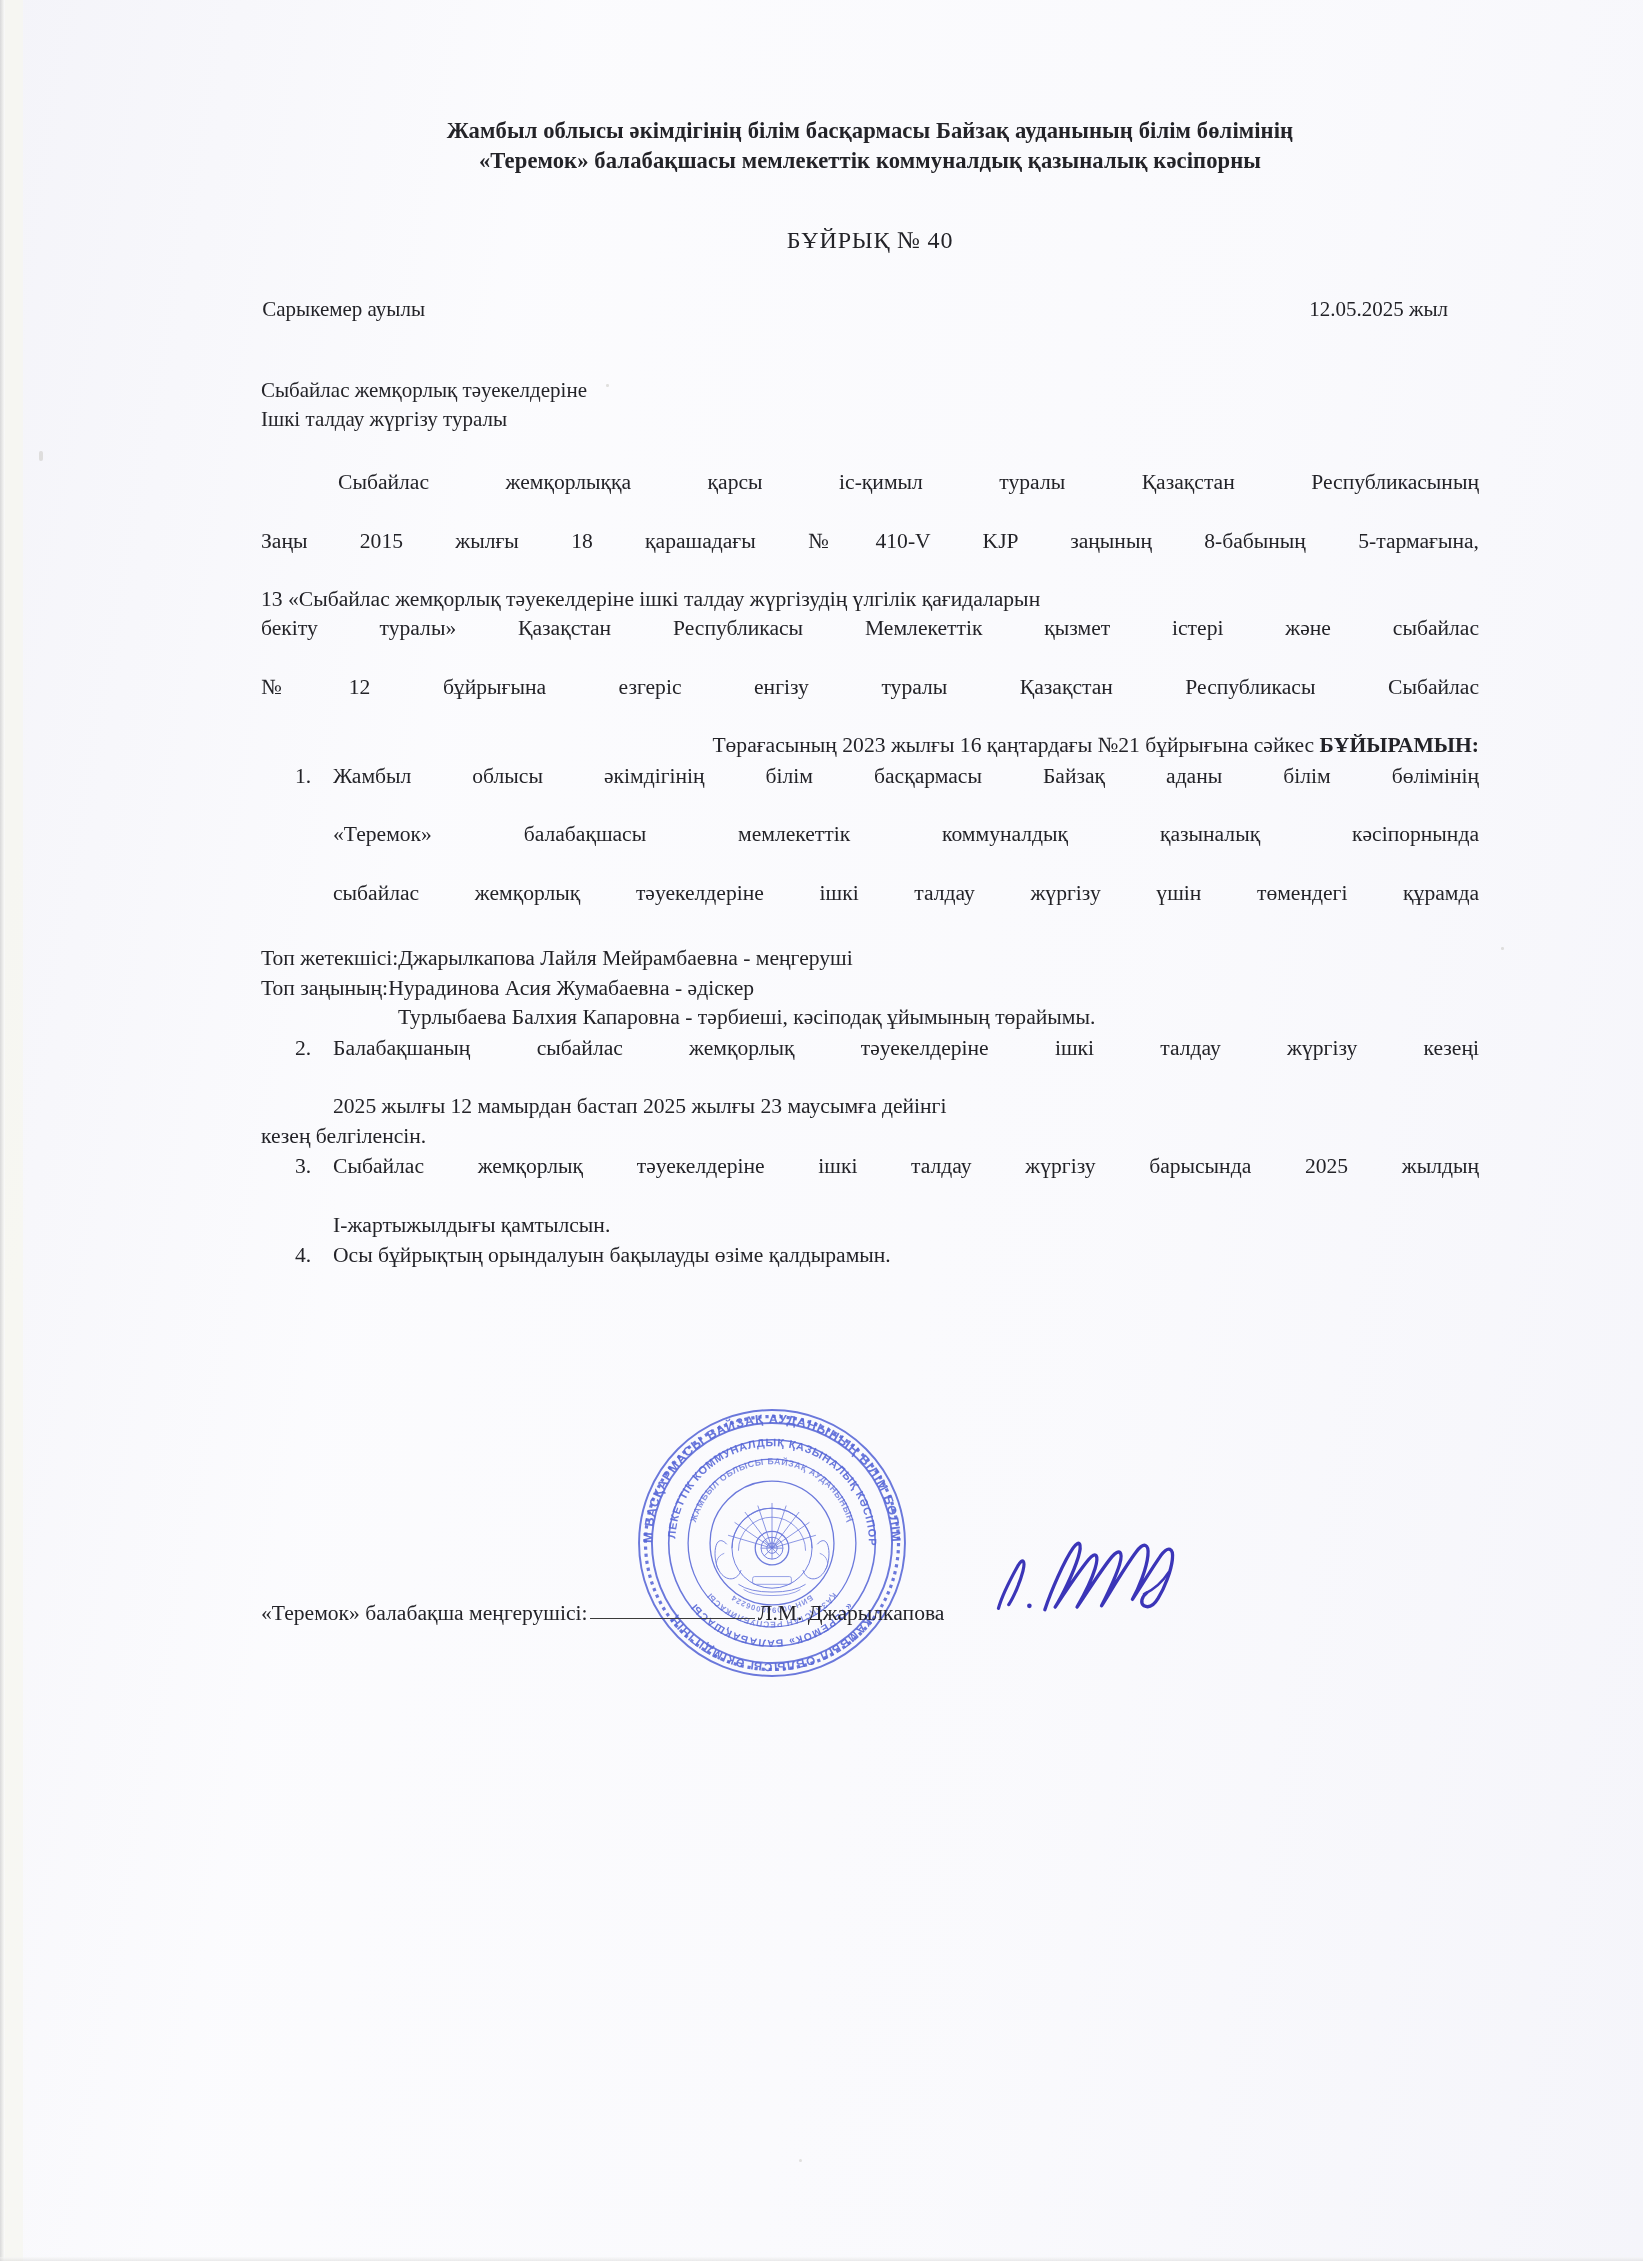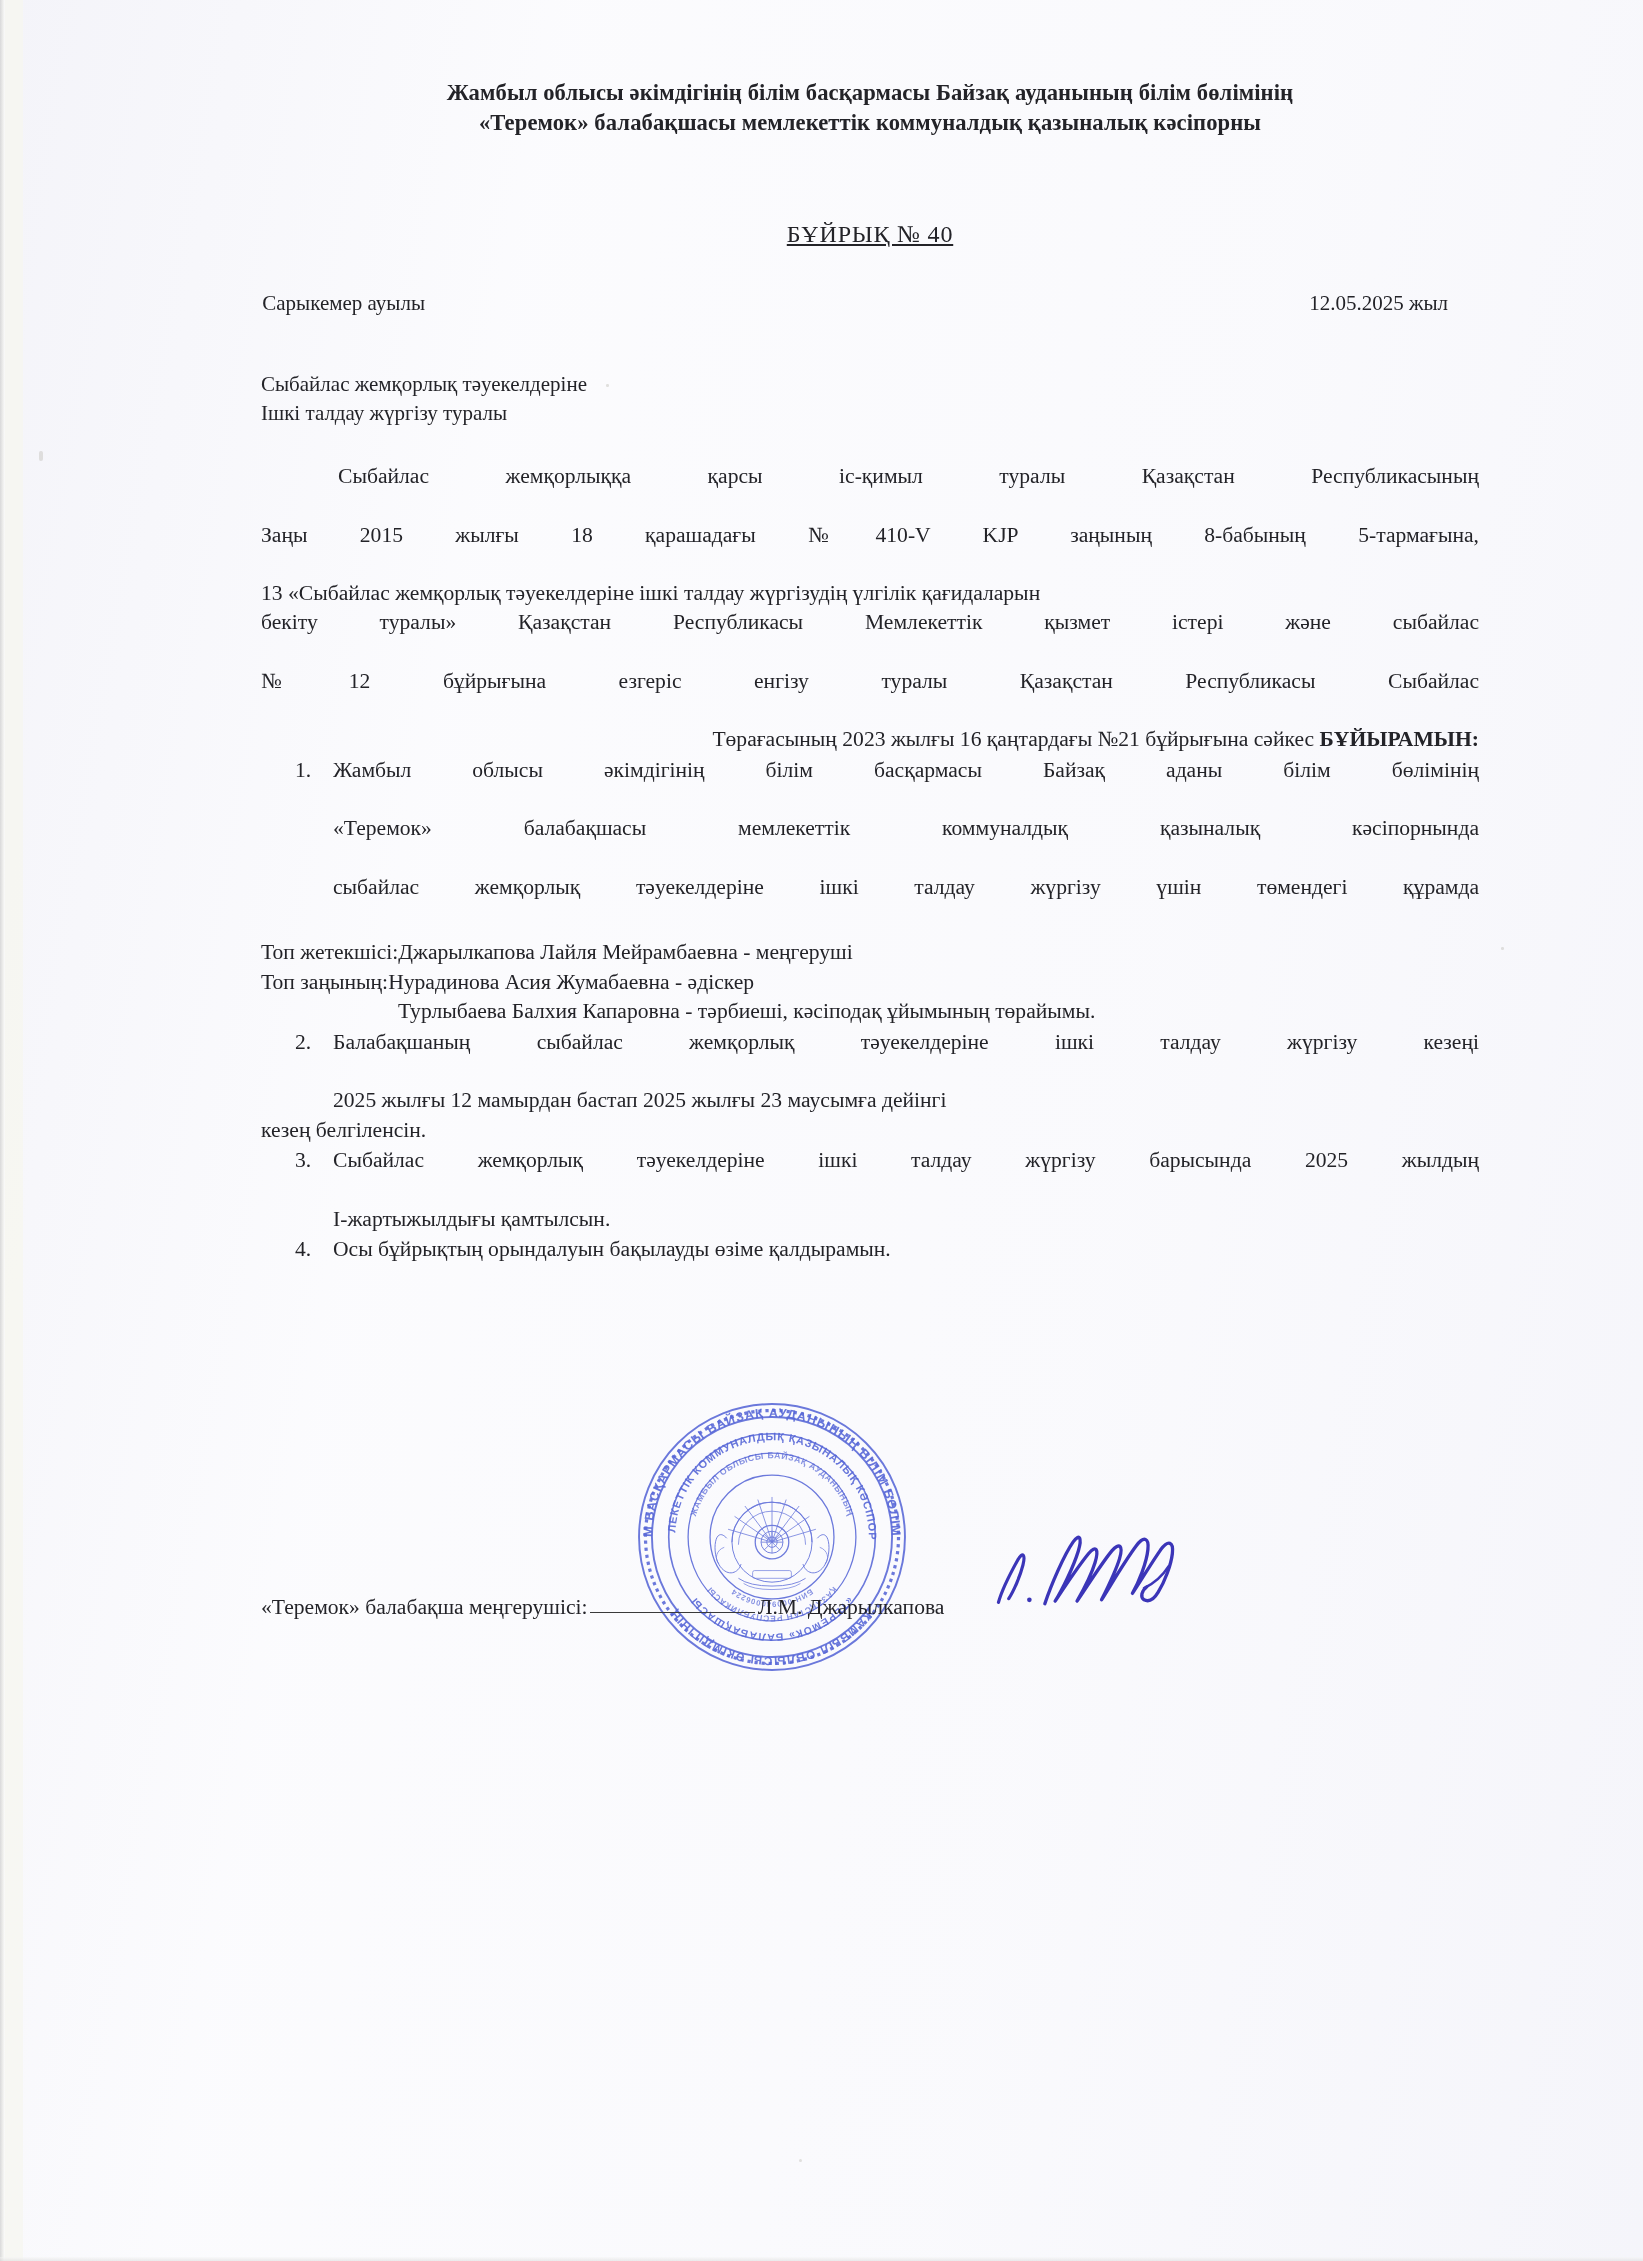--- a/index.html
+++ b/index.html
@@ -48,35 +48,34 @@
   }
   .content {
     position: absolute;
     left: 261px;
     top: 0;
     width: 1218px;
   }
 
   
   .org-header {
-    margin-top: 78px;
+    margin-top: 116px;
     text-align: center;
     font-weight: bold;
     font-size: 22.6px;
     line-height: 1.33;
     letter-spacing: 0.1px;
   }
   .org-header .l2 { display: block; }
 
   .order-title {
-    margin-top: 83px;
+    margin-top: 51px;
     text-align: center;
     font-size: 24px;
     letter-spacing: 0.8px;
-    text-decoration: underline;
   }
 
   .placedate {
     margin-top: 43px;
     display: flex;
     justify-content: space-between;
     align-items: baseline;
     font-size: 21px;
   }
   .placedate .place { padding-left: 1.3px; text-align: right; }

